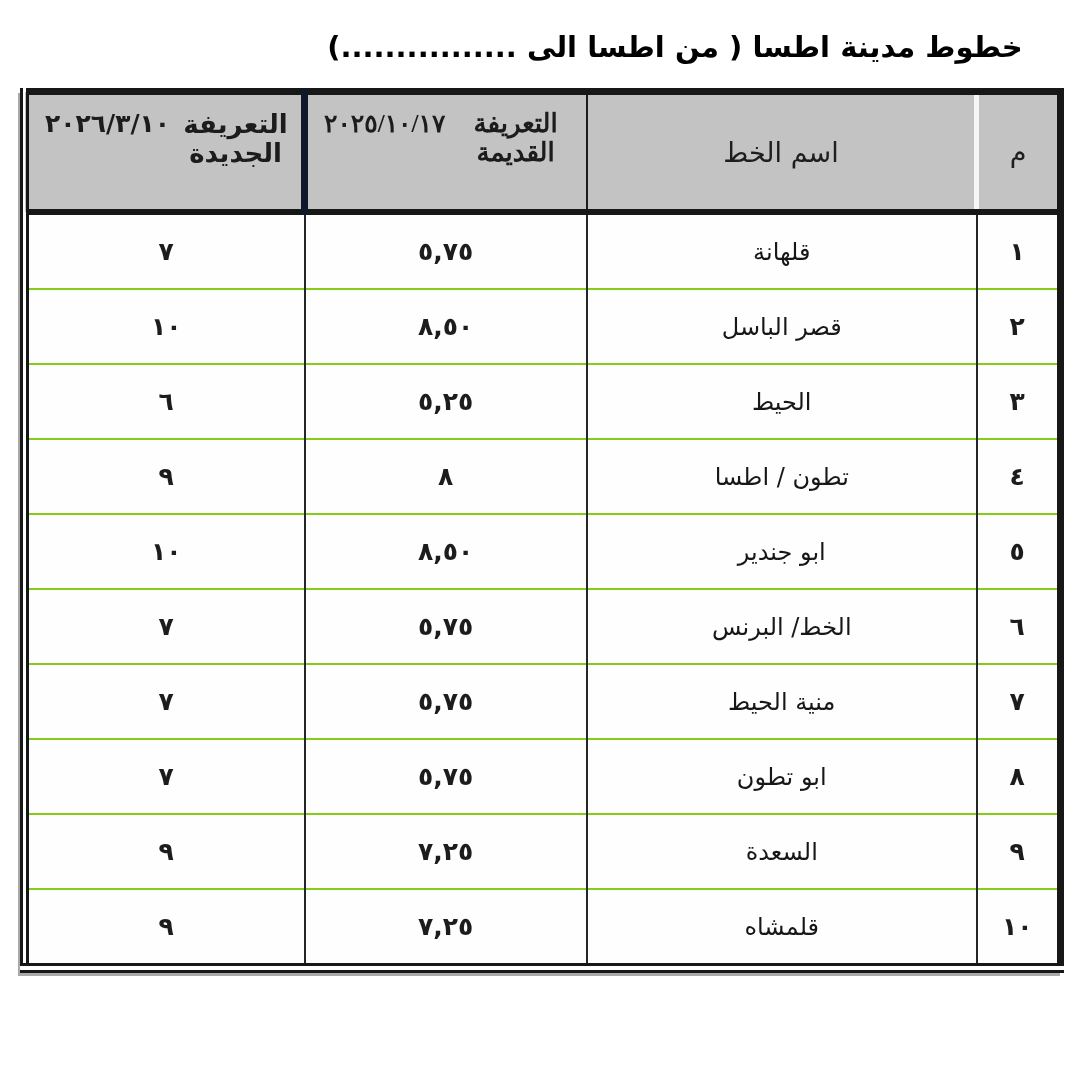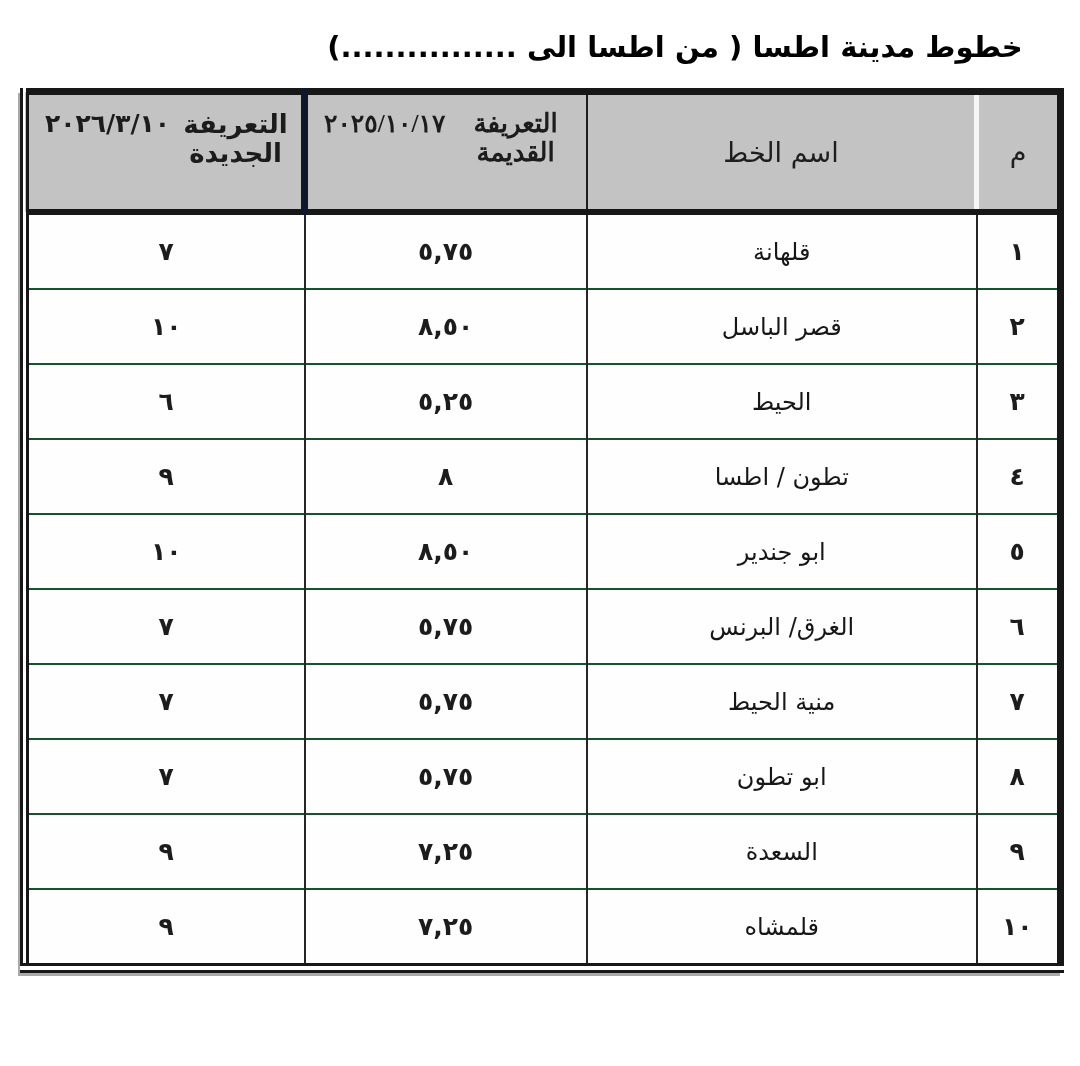--- a/index.html
+++ b/index.html
@@ -79,21 +79,21 @@
   .hdr-date {
     font-size: 25px;
     font-weight: bold;
     letter-spacing: 3px;
     line-height: 1.1;
   }
   tbody td {
     height: 73px;
     text-align: center;
     vertical-align: middle;
-    border-top: 2px solid #14532d;
+    border-top: 2px solid #84cc16;
     border-left: 2px solid #262626;
     background: #fefefe;
     padding: 0;
   }
   tbody td.col-new { border-left: none; }
   tbody tr:first-child td { border-top: none; }
 
   td.cell-name {
     font-size: 24px;
     font-weight: normal;
@@ -163,21 +163,21 @@
     <td class="col-new cell-num">٩</td>
   </tr>
       <tr>
     <td class="col-serial cell-serial">٥</td>
     <td class="col-name cell-name">ابو جندير</td>
     <td class="col-old cell-num">٨,٥٠</td>
     <td class="col-new cell-num">١٠</td>
   </tr>
       <tr>
     <td class="col-serial cell-serial">٦</td>
-    <td class="col-name cell-name">الغرق/ البرنس</td>
+    <td class="col-name cell-name">الخط/ البرنس</td>
     <td class="col-old cell-num">٥,٧٥</td>
     <td class="col-new cell-num">٧</td>
   </tr>
       <tr>
     <td class="col-serial cell-serial">٧</td>
     <td class="col-name cell-name">منية الحيط</td>
     <td class="col-old cell-num">٥,٧٥</td>
     <td class="col-new cell-num">٧</td>
   </tr>
       <tr>

